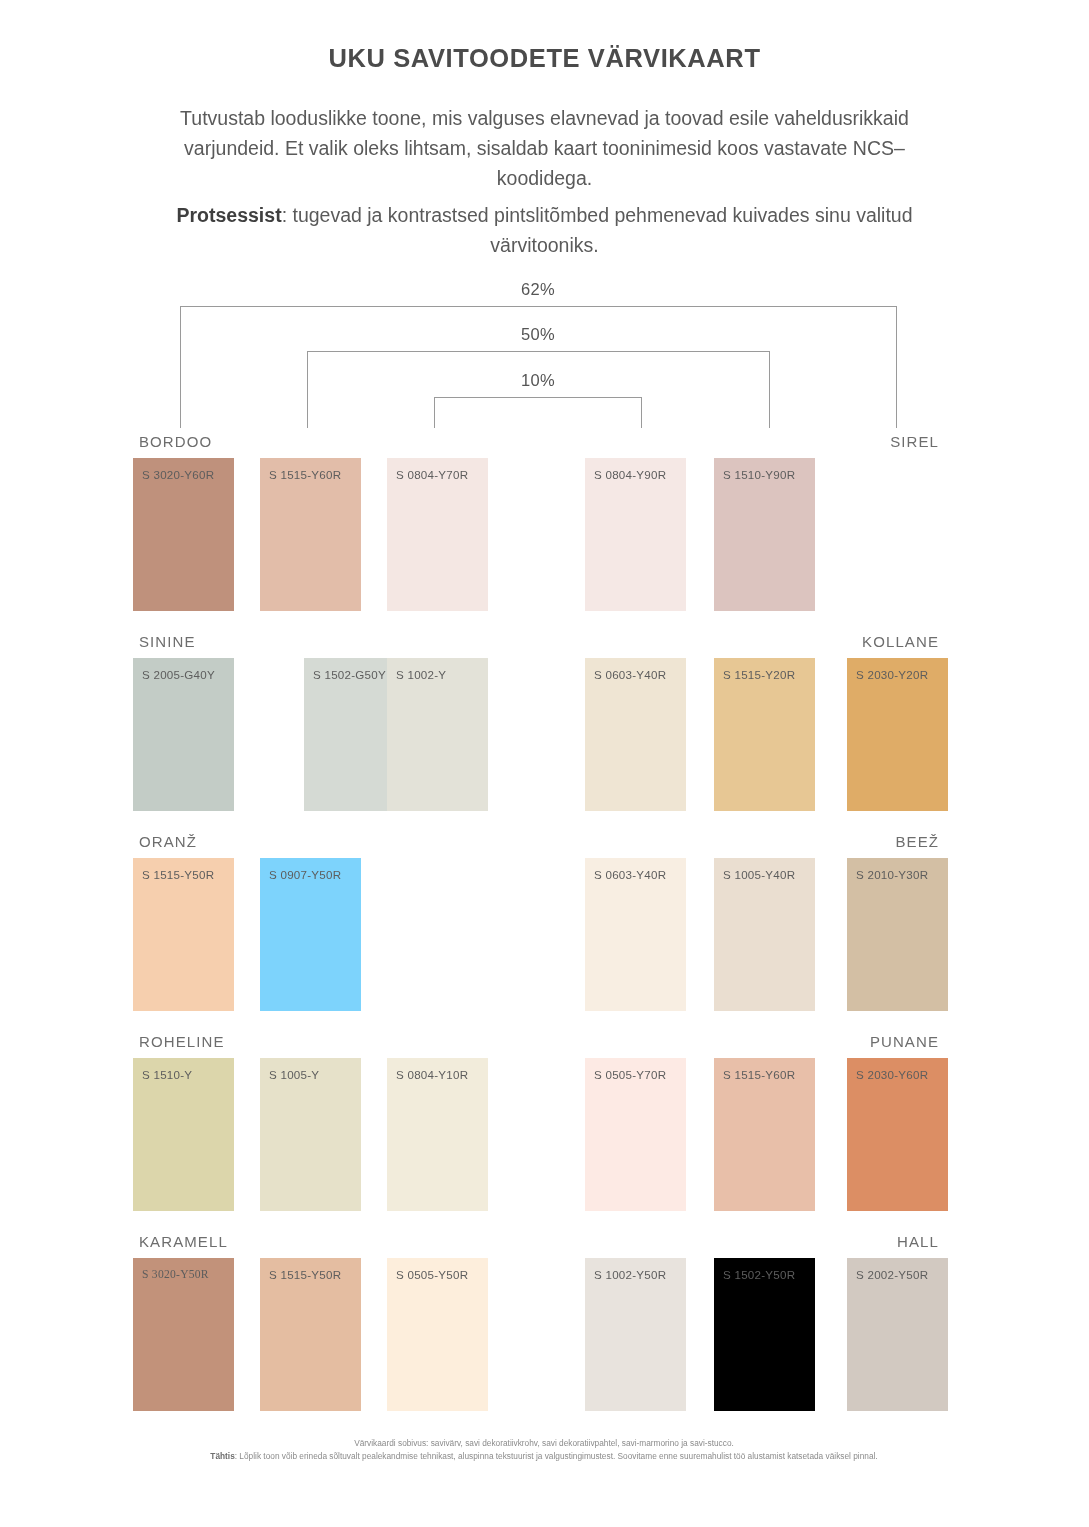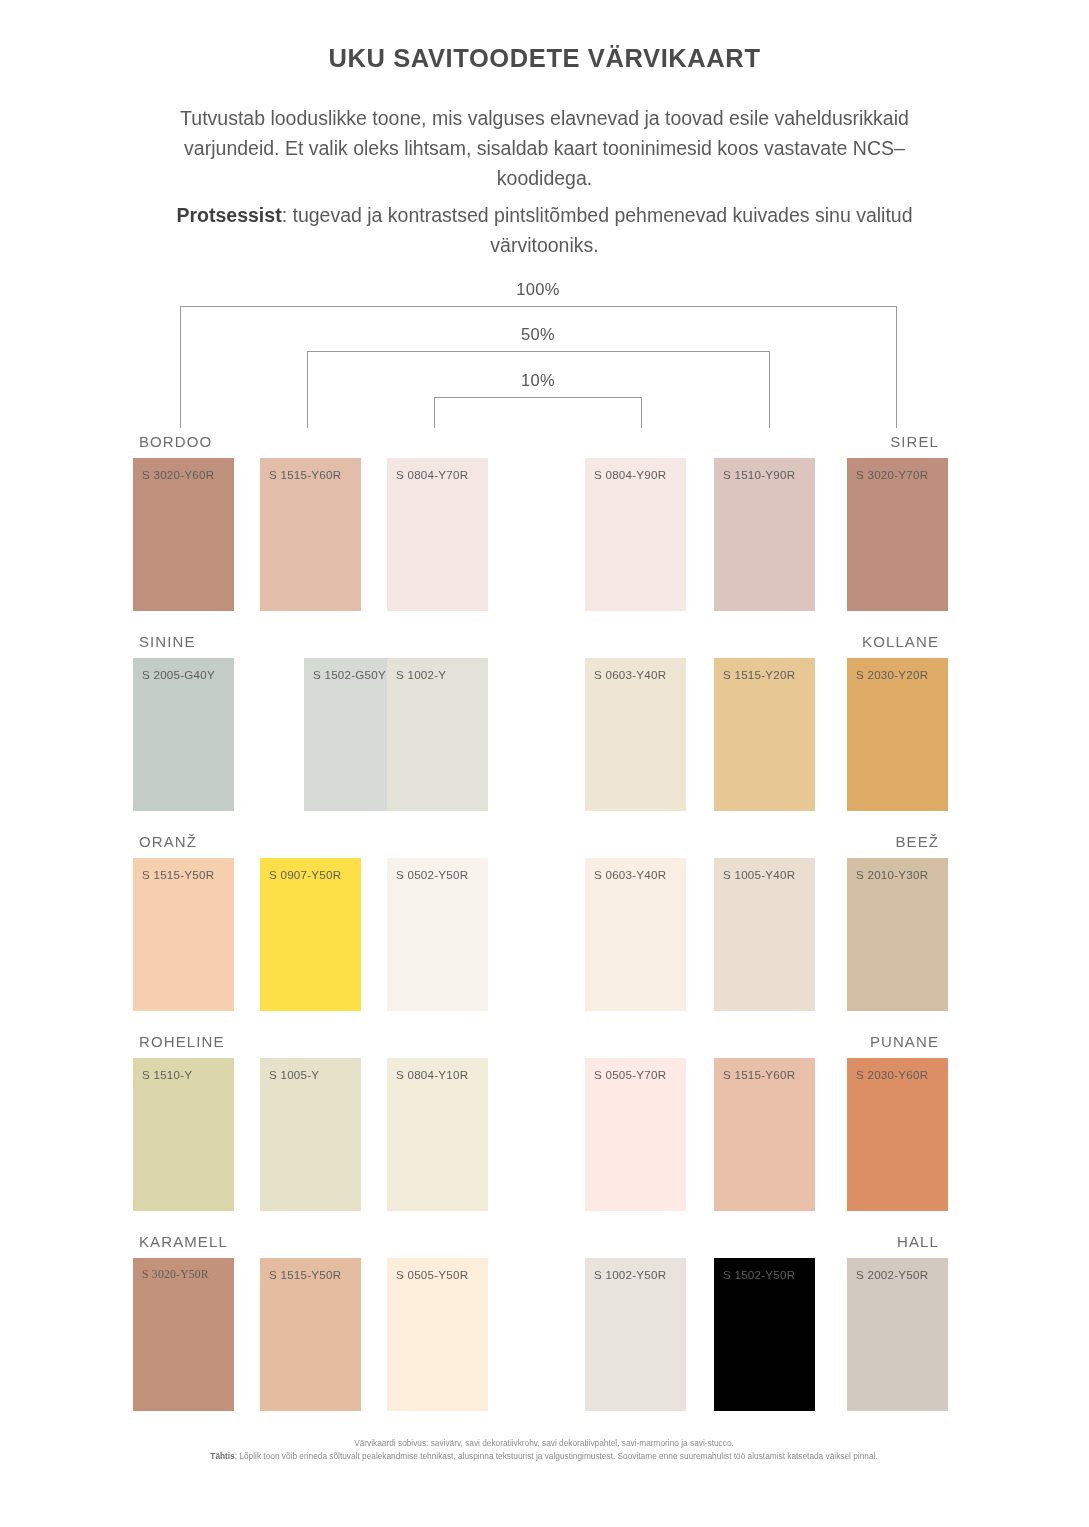--- a/index.html
+++ b/index.html
@@ -118,21 +118,21 @@
 <div class="page">
 
   <div class="title">UKU SAVITOODETE VÄRVIKAART</div>
 
   <div class="intro">Tutvustab looduslikke toone, mis valguses elavnevad ja toovad esile vaheldusrikkaid varjundeid. Et valik oleks lihtsam, sisaldab kaart tooninimesid koos vastavate NCS–koodidega.</div>
 
   <div class="process"><span class="strong">Protsessist</span><span>: tugevad ja kontrastsed pintslitõmbed pehmenevad kuivades sinu valitud värvitooniks.</span></div>
 
   <div class="brackets">
       <div class="bracket" style="left: 180px; top: 26px; width: 717px; height: 122px;"></div>
-      <div class="bracket-label" style="left: 478px; top: 0px;">100%</div>
+      <div class="bracket-label" style="left: 478px; top: 0px;">62%</div>
       <div class="bracket" style="left: 307px; top: 71px; width: 463px; height: 77px;"></div>
       <div class="bracket-label" style="left: 478px; top: 45px;">50%</div>
       <div class="bracket" style="left: 434px; top: 117px; width: 208px; height: 31px;"></div>
       <div class="bracket-label" style="left: 478px; top: 91px;">10%</div>
     </div>
 
   <div class="grid">
       <div class="row">
         <div class="row-label left">BORDOO</div>
         <div class="row-label right">SIREL</div>
@@ -145,23 +145,20 @@
         <div class="swatch" style="left: 387px; background: rgb(244, 231, 227);">
           <div class="code">S 0804-Y70R</div>
         </div>
         <div class="swatch empty" style="left: 514px; width: 60px;"></div>
         <div class="swatch" style="left: 585px; background: rgb(245, 232, 229);">
           <div class="code">S 0804-Y90R</div>
         </div>
         <div class="swatch" style="left: 714px; background: rgb(220, 196, 191);">
           <div class="code">S 1510-Y90R</div>
         </div>
-        <div class="swatch" style="left: 847px; background: rgb(191, 143, 125);">
-          <div class="code">S 3020-Y70R</div>
-        </div>
       </div>
       <div class="row">
         <div class="row-label left">SININE</div>
         <div class="row-label right">KOLLANE</div>
         <div class="swatch" style="left: 133px; background: rgb(195, 204, 198);">
           <div class="code">S 2005-G40Y</div>
         </div>
         <div class="swatch" style="left: 260px; background: rgb(213, 218, 212); margin-left: 44px;">
           <div class="code">S 1502-G50Y</div>
         </div>
@@ -178,25 +175,22 @@
         <div class="swatch" style="left: 847px; background: rgb(223, 172, 103);">
           <div class="code">S 2030-Y20R</div>
         </div>
       </div>
       <div class="row">
         <div class="row-label left">ORANŽ</div>
         <div class="row-label right">BEEŽ</div>
         <div class="swatch" style="left: 133px; background: rgb(246, 207, 174);">
           <div class="code">S 1515-Y50R</div>
         </div>
-        <div class="swatch" style="left: 260px; background: #fde047;">
+        <div class="swatch" style="left: 260px; background: #7dd3fc;">
           <div class="code">S 0907-Y50R</div>
-        </div>
-        <div class="swatch" style="left: 387px; background: rgb(248, 242, 236);">
-          <div class="code">S 0502-Y50R</div>
         </div>
         <div class="swatch empty" style="left: 514px; width: 60px;"></div>
         <div class="swatch" style="left: 585px; background: rgb(248, 238, 226);">
           <div class="code">S 0603-Y40R</div>
         </div>
         <div class="swatch" style="left: 714px; background: rgb(234, 222, 208);">
           <div class="code">S 1005-Y40R</div>
         </div>
         <div class="swatch" style="left: 847px; background: rgb(211, 191, 164);">
           <div class="code">S 2010-Y30R</div>

